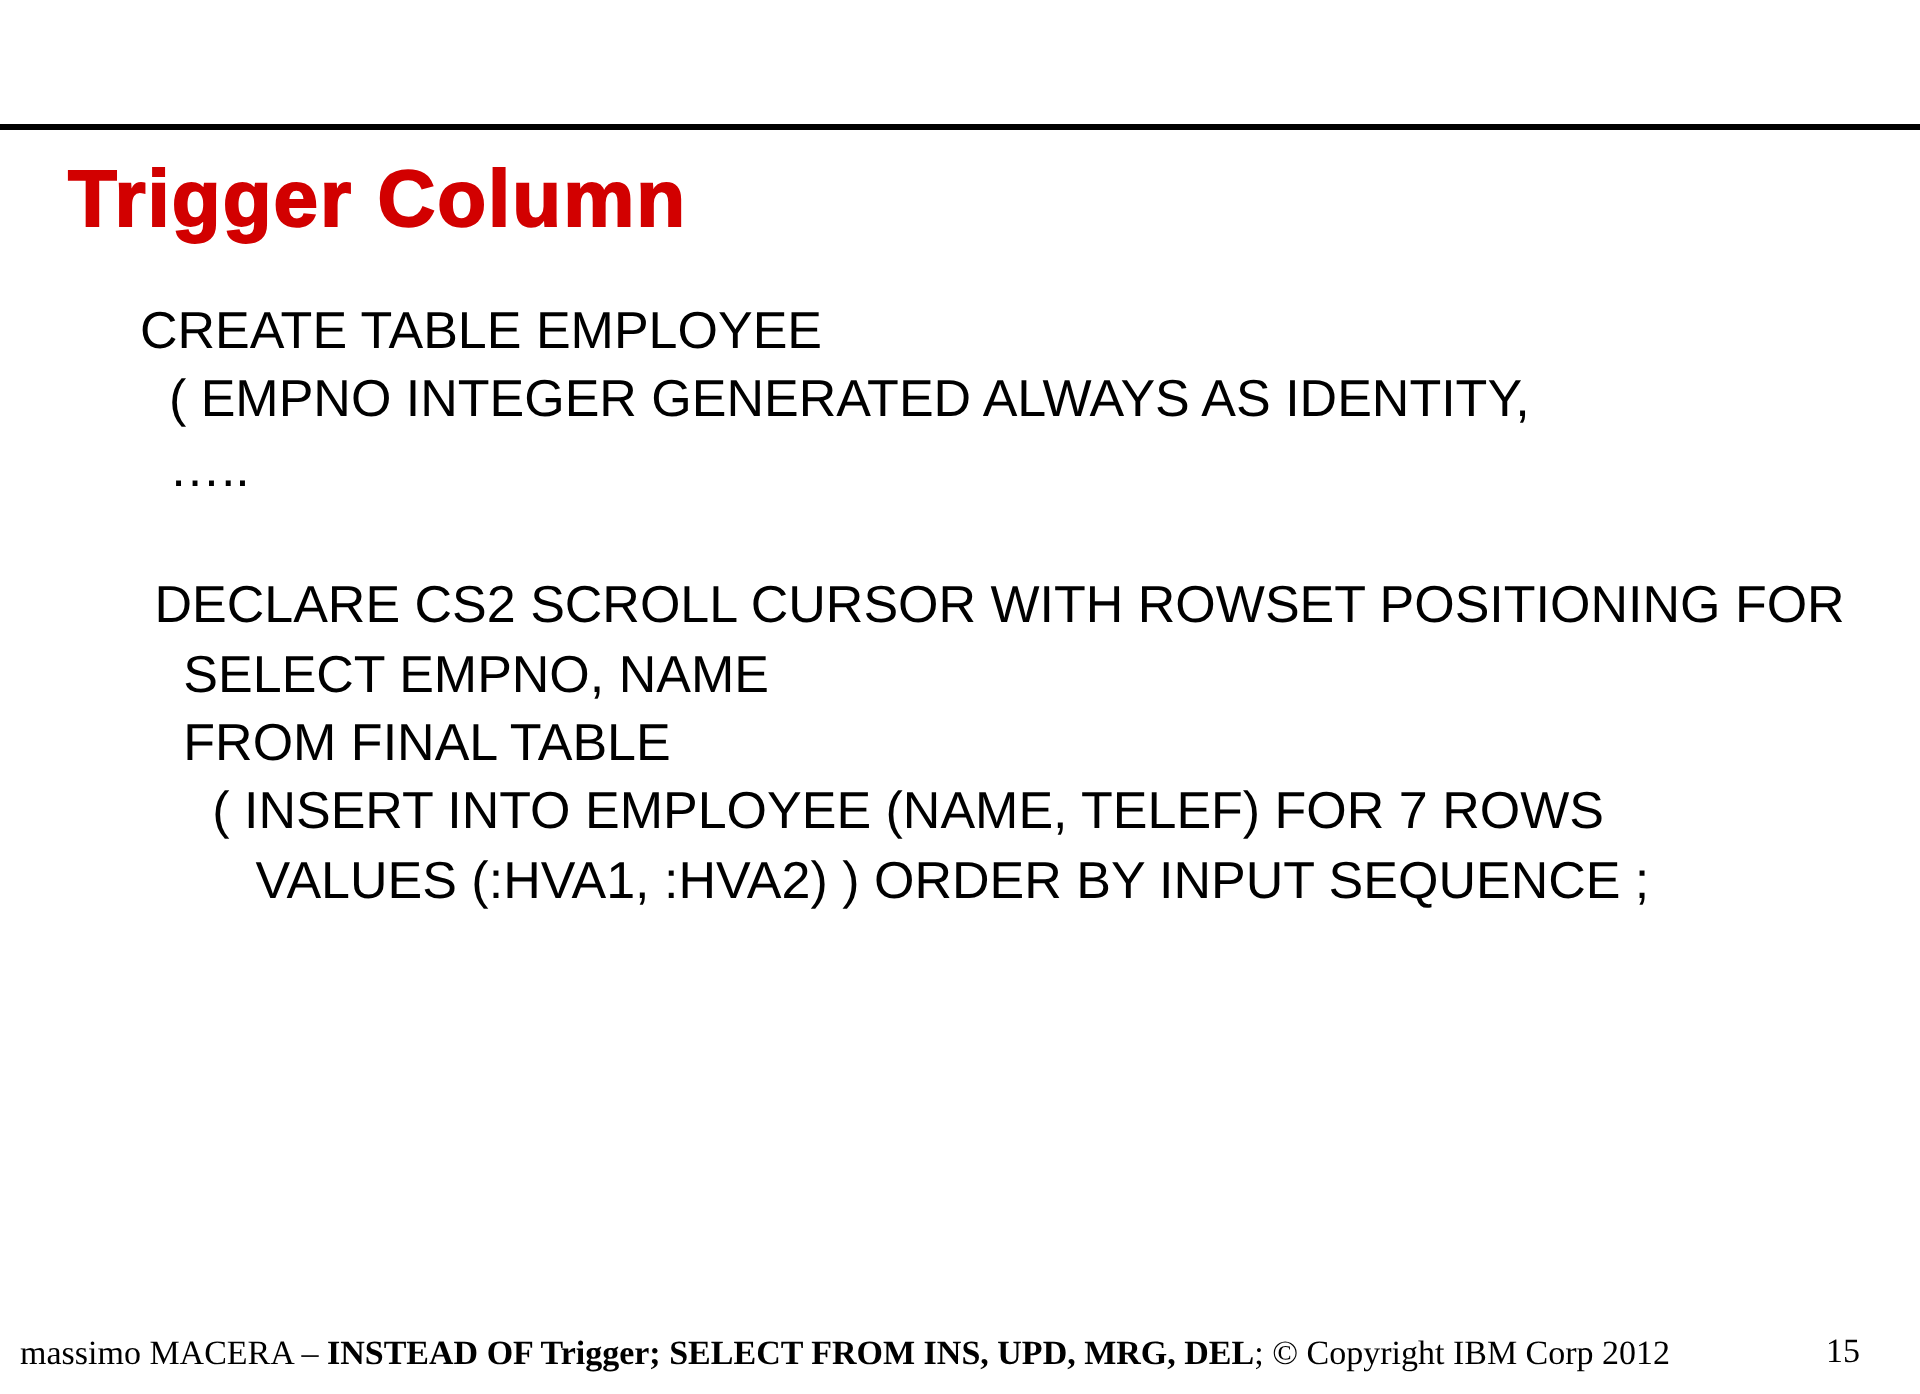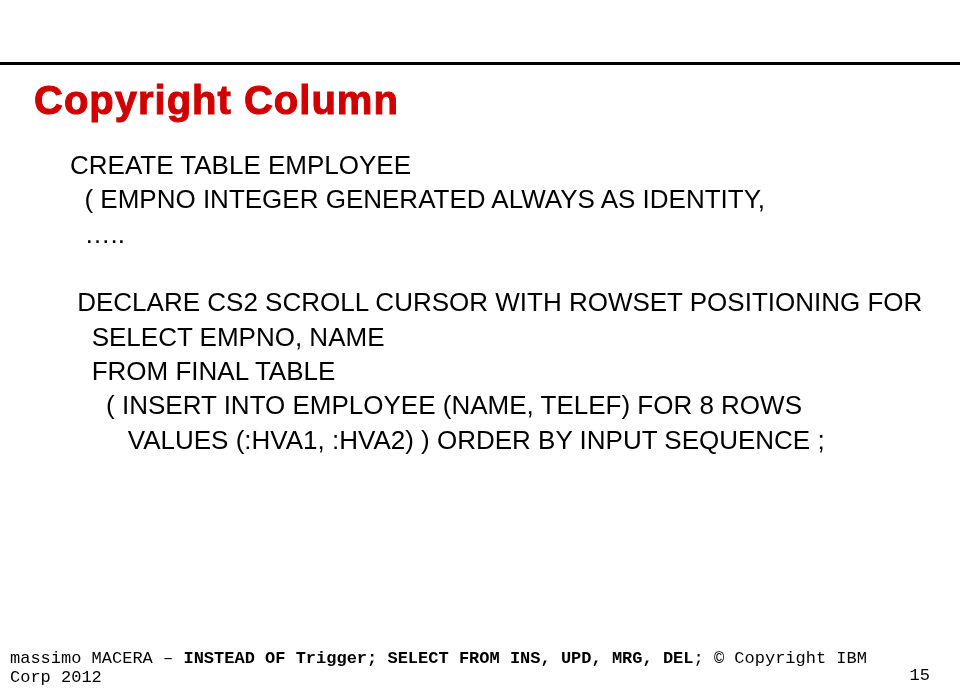--- a/index.html
+++ b/index.html
@@ -81,21 +81,21 @@
   .footer {
     position: absolute;
     bottom: 10px;
     left: 0;
     width: 960px;
     box-sizing: border-box;
     padding: 0 30px 0 10px;
     display: flex;
     align-items: flex-end;
     justify-content: space-between;
-    font-family: Liberation Mono, monospace;
+    font-family: Liberation Serif, serif;
     font-size: 17px;
     color: #000;
   }
   .footer .left .author {
     font-style: normal;
   }
   .footer .left .topic {
     font-weight: bold;
   }
   .footer .right {
@@ -103,30 +103,30 @@
   }
 </style>
 </head>
 <body>
 
 <div class="slide">
 
 
   <div class="hr"></div>
 
-  <div class="subtitle">Copyright Column</div>
+  <div class="subtitle">Trigger Column</div>
 
   <div class="code-block">CREATE TABLE EMPLOYEE
   ( EMPNO INTEGER GENERATED ALWAYS AS IDENTITY,
   …..
 
  DECLARE CS2 SCROLL CURSOR WITH ROWSET POSITIONING FOR
    SELECT EMPNO, NAME
    FROM FINAL TABLE
-     ( INSERT INTO EMPLOYEE (NAME, TELEF) FOR 8 ROWS
+     ( INSERT INTO EMPLOYEE (NAME, TELEF) FOR 7 ROWS
         VALUES (:HVA1, :HVA2) ) ORDER BY INPUT SEQUENCE ;</div>
 
 
   <div class="footer">
     <div class="left">
       <span class="author">massimo MACERA –</span>
       <span class="topic">INSTEAD OF Trigger; SELECT FROM INS, UPD, MRG, DEL</span><span>;</span>
       <span>© Copyright IBM Corp 2012</span>
     </div>
     <div class="right">

